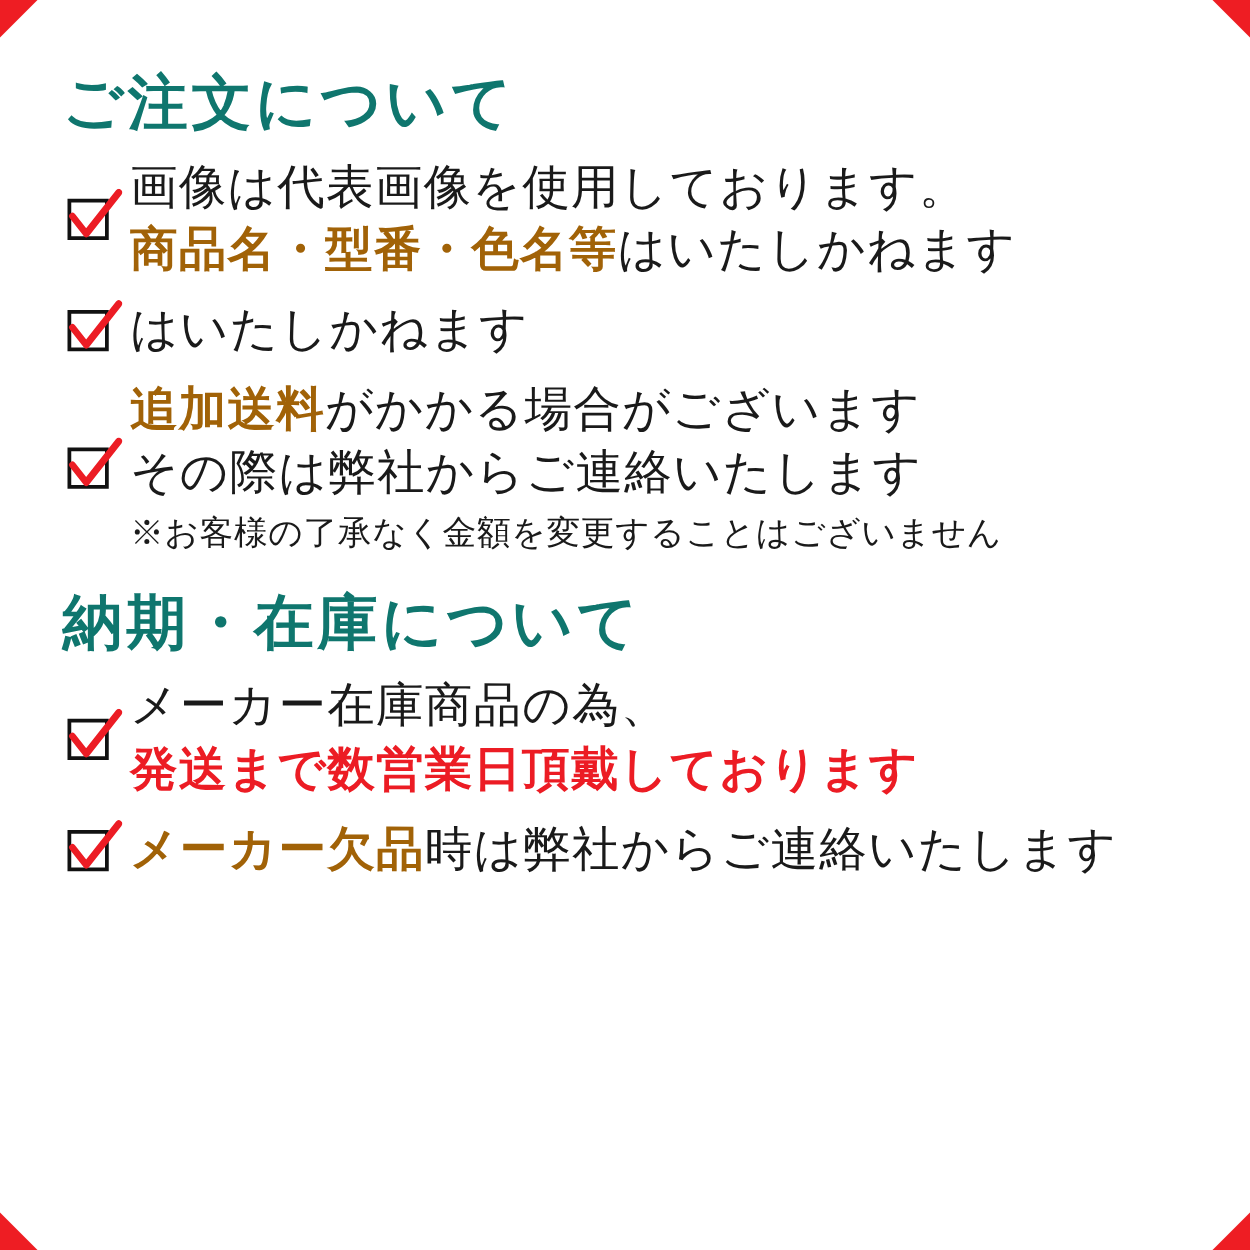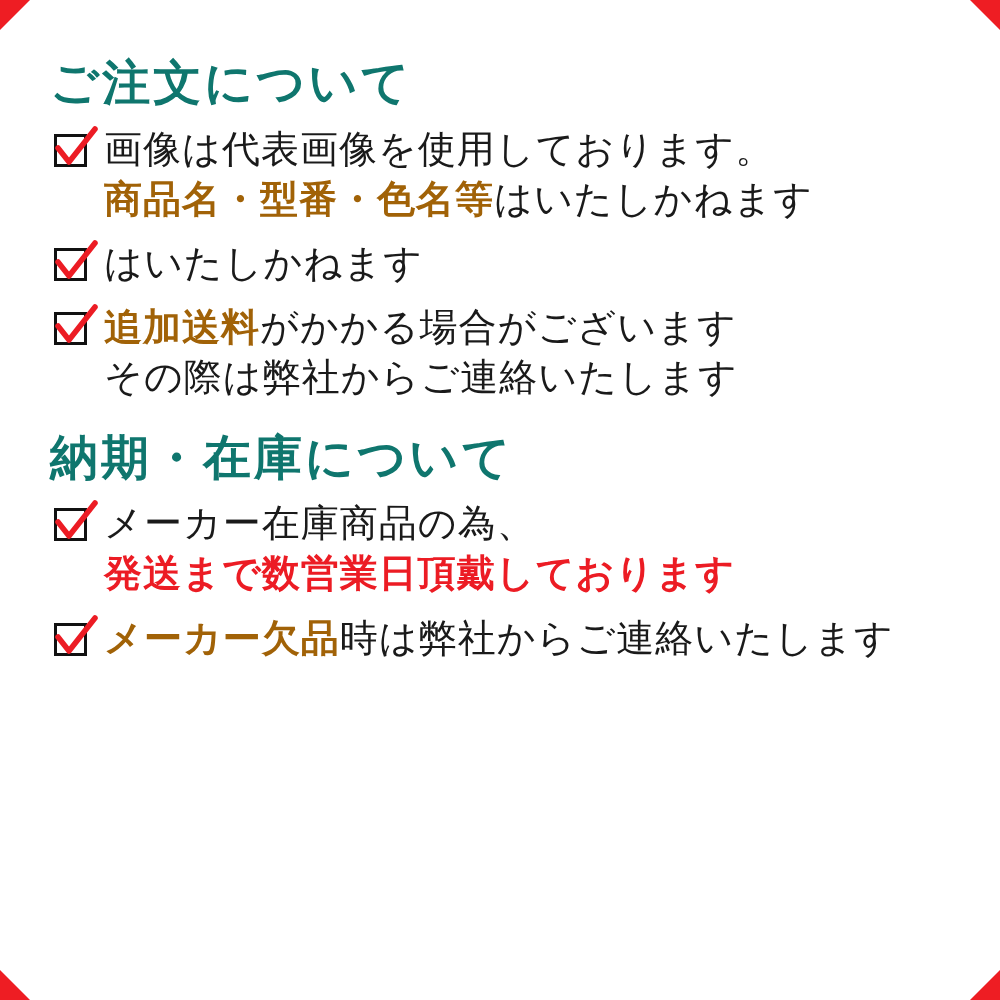--- a/index.html
+++ b/index.html
@@ -89,21 +89,21 @@
     margin: 18px 0 6px 6px;
     font-family: "DejaVu Serif", "Liberation Serif", serif;
   }
   .section-head.second {
     margin-top: 28px;
   }
 
   
   .item {
     display: flex;
-    align-items: flex-start;
+    align-items: center;
     margin: 14px 0 0 8px;
   }
   .check {
     flex: 0 0 auto;
     width: 44px;
     height: 44px;
     margin-top: 6px;
     margin-right: 8px;
     position: relative;
   }
@@ -194,20 +194,21 @@
   <div class="item">
     <span class="check">
       <span class="box"></span>
       <svg viewBox="0 0 46 46" aria-hidden="true">
           <path d="M6 22 L17 36 L43 3" fill="none" stroke="#ec1c24" stroke-width="5.5" stroke-linecap="round" stroke-linejoin="round"></path>
         </svg>
     </span>
     <span class="lines">
       <div class="line mixed"><span class="red-part">追加送料</span><span>がかかる場合がございます</span></div>
       <div class="line">その際は弊社からご連絡いたします</div>
+      <div class="note">※お客様の了承なく金額を変更することはございません</div>
     </span>
   </div>
 
   <div class="section-head second">納期・在庫について</div>
 
   <div class="item">
     <span class="check">
       <span class="box"></span>
       <svg viewBox="0 0 46 46" aria-hidden="true">
           <path d="M6 22 L17 36 L43 3" fill="none" stroke="#ec1c24" stroke-width="5.5" stroke-linecap="round" stroke-linejoin="round"></path>

